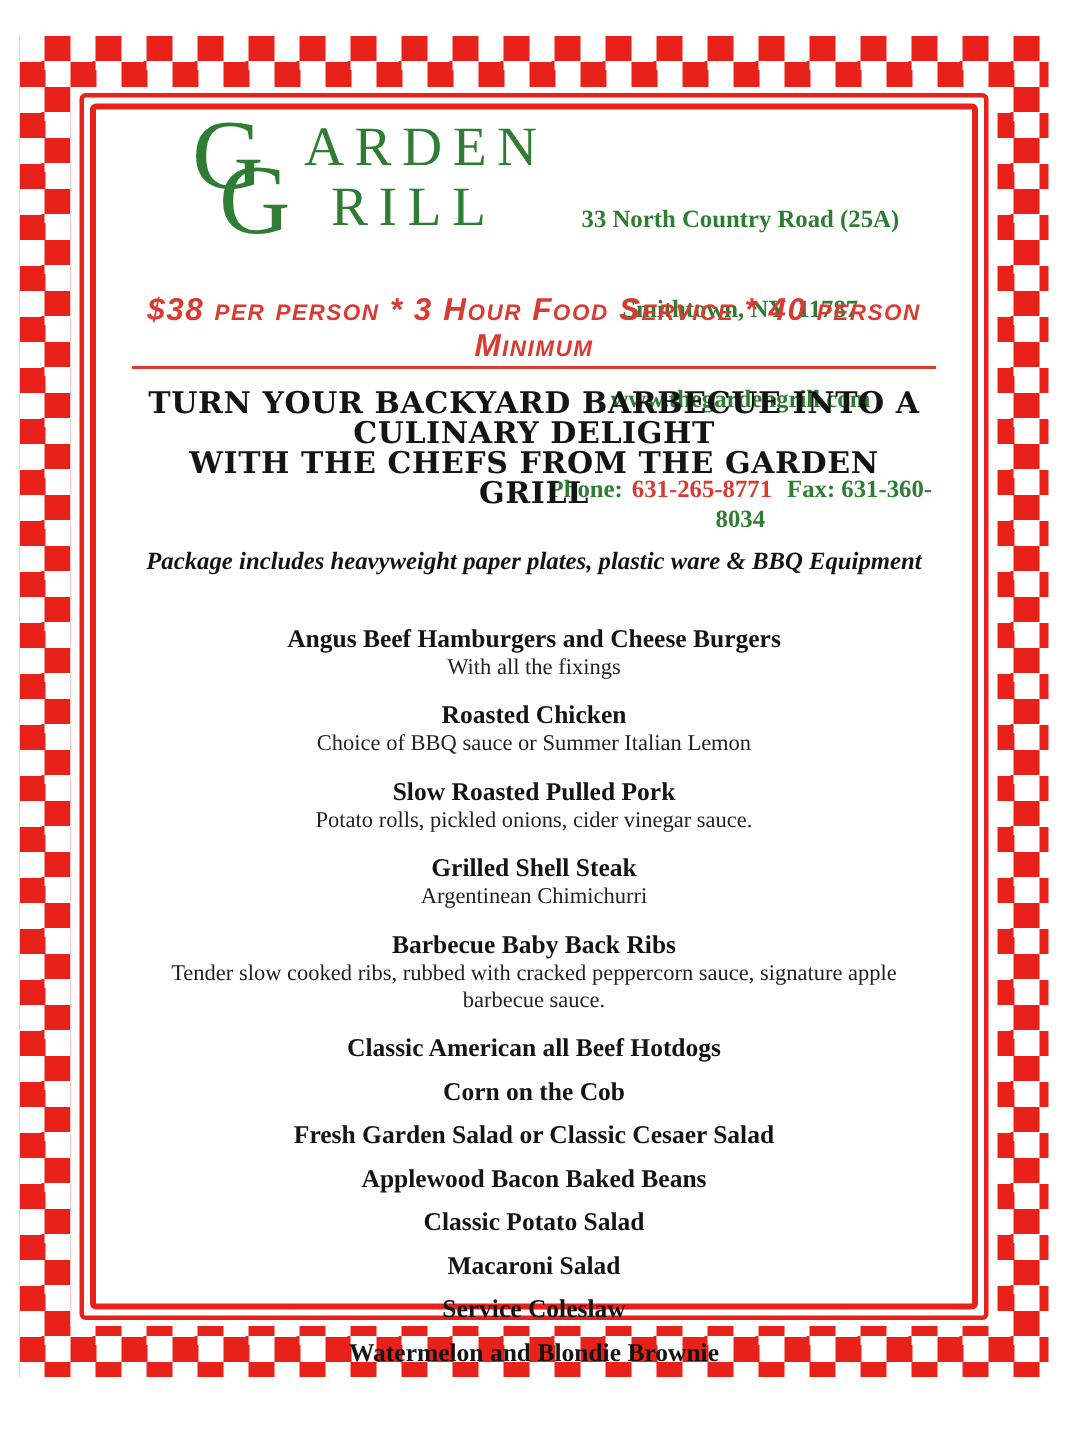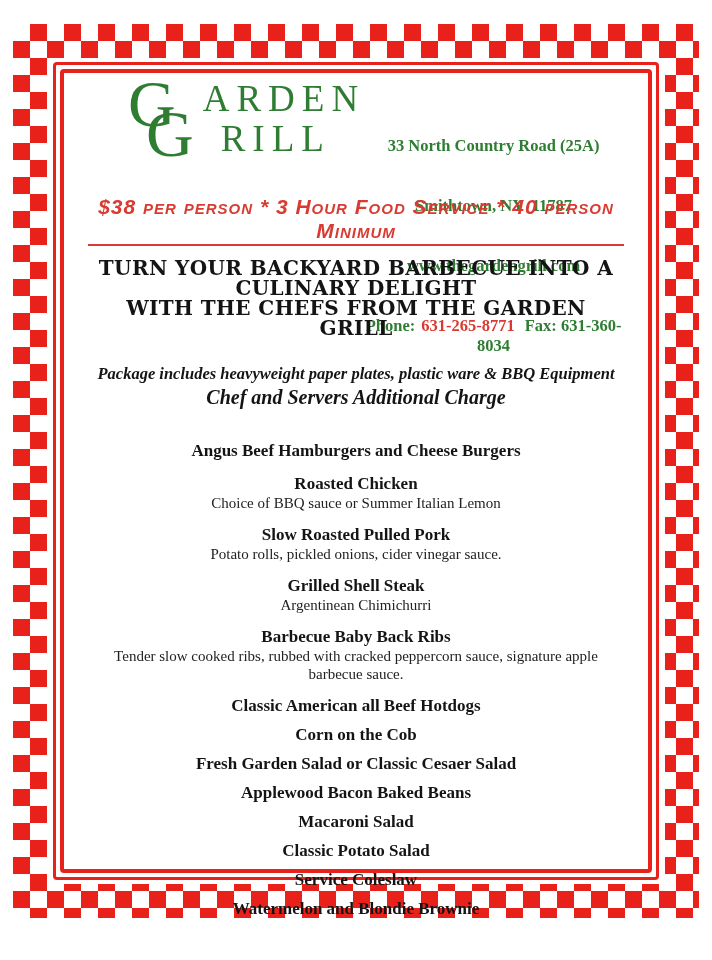--- a/index.html
+++ b/index.html
@@ -107,26 +107,26 @@
       <span class="price">$38 per person * 3 Hour Food Service * 40 person Minimum</span>
     </div>
 
     <div class="tagline">
       <div>TURN YOUR BACKYARD BARBECUE INTO A CULINARY DELIGHT</div>
       <div>WITH THE CHEFS FROM THE GARDEN GRILL</div>
     </div>
 
     <div class="package">
       <div class="package-line1">Package includes heavyweight paper plates, plastic ware &amp; BBQ Equipment</div>
-      <div class="package-line2">Chef and Servers Additional Charge</div>
     </div>
 
     <div class="menu">
       <div class="menu-item">
         <div class="item-name">Angus Beef Hamburgers and Cheese Burgers</div>
+        <div class="item-desc">With all the fixings</div>
       </div>
       <div class="menu-item">
         <div class="item-name">Roasted Chicken</div>
         <div class="item-desc">Choice of BBQ sauce or Summer Italian Lemon</div>
       </div>
       <div class="menu-item">
         <div class="item-name">Slow Roasted Pulled Pork</div>
         <div class="item-desc">Potato rolls, pickled onions, cider vinegar sauce.</div>
       </div>
       <div class="menu-item">
@@ -143,24 +143,24 @@
       <div class="menu-item single">
         <div class="item-name">Corn on the Cob</div>
       </div>
       <div class="menu-item single">
         <div class="item-name">Fresh Garden Salad or Classic Cesaer Salad</div>
       </div>
       <div class="menu-item single">
         <div class="item-name">Applewood Bacon Baked Beans</div>
       </div>
       <div class="menu-item single">
-        <div class="item-name">Macaroni Salad</div>
+        <div class="item-name">Classic Potato Salad</div>
       </div>
       <div class="menu-item single">
-        <div class="item-name">Classic Potato Salad</div>
+        <div class="item-name">Macaroni Salad</div>
       </div>
       <div class="menu-item single">
         <div class="item-name">Service Coleslaw</div>
       </div>
       <div class="menu-item single">
         <div class="item-name">Watermelon and Blondie Brownie</div>
       </div>
     </div>
 
   </div>

